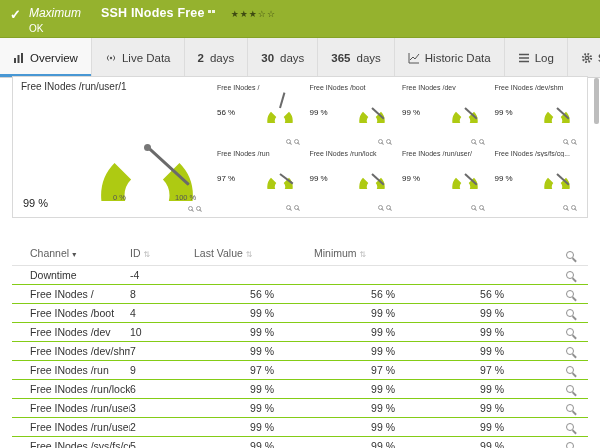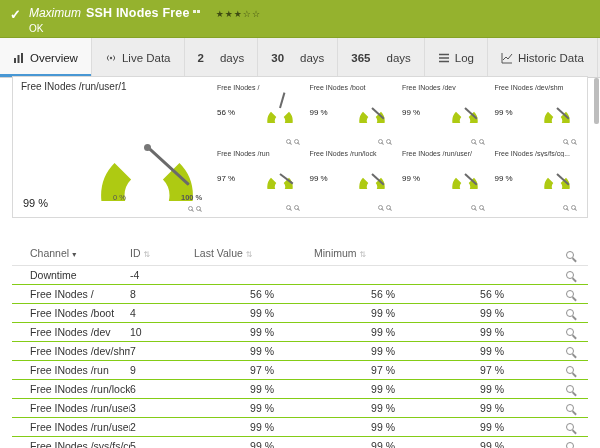--- a/index.html
+++ b/index.html
@@ -12,53 +12,53 @@
 
   
   .topbar {
     height:38px; background:var(--header-bg,#95b22e);
     border-bottom:1px solid var(--header-bg-dark,#85a226);
     display:flex; align-items:flex-start; padding:6px 10px 0; color:#fff;
   }
   .chk { font-size:13px; font-weight:bold; margin:1px 8px 0 0; }
   .titleline { display:flex; align-items:baseline; }
   .kind { font-style:italic; font-size:12px; margin-right:5px; font-weight:400; }
-  .sname { font-size:12.5px; font-weight:700; letter-spacing:.2px; }
+  .sname { font-size:12.5px; font-weight:700; letter-spacing:.2px;margin-left:15px; }
   .badge { margin-left:3px; display:inline-flex; gap:1px; position:relative; top:-4px; }
   .badge i { width:3px; height:3px; background:rgba(255,255,255,.85); display:inline-block; }
   .stars { margin-left:16px; font-size:9px; color:#3e4a12; letter-spacing:1px; cursor:pointer; }
   .status { font-size:10px; font-weight:400; margin-top:3px; }
 
   
   .tabs { height:40px; background:#ededed; border-bottom:1px solid #d2d2d2; display:flex; }
   .tab {
     display:flex; align-items:center; gap:5px; padding:0 13px;
     font-size:11.5px; color:#3d3d3d; border-right:1px solid #dcdcdc; cursor:pointer; white-space:nowrap;
   }
   .tab.active { background:#f8f8f8; box-shadow:inset 0 -3px 0 var(--tab-accent,#4897d4); color:#222; }
   .tab b { font-weight:700; }
-  .unit { margin-left:11px; }
+  .unit { margin-left:1px; }
   .ticon svg { display:block; }
 
   
   .panel {
     position:absolute; left:12px; right:12px; top:76px; height:142px;
     border:1px solid #d9d9d9; background:#fff;
   }
   .big-tile { position:absolute; left:8px; top:4px; width:188px; bottom:4px; cursor:pointer; }
   .bt-title { font-size:10px; color:#333; }
   .bgauge { position:absolute; left:72px; top:12px; width:108px; height:108px; }
   .arc { stroke:var(--gauge,#aeca12); fill:none; }
   .needle { position:absolute; left:50%; bottom:50%; transform-origin:50% 100%; background:#6a6a6a; }
   .needle.big { width:3px; margin-left:-1.5px; height:56px; border-radius:1px; }
   .needle.sm  { width:2px; margin-left:-1px; height:16px; }
   .hub { position:absolute; left:50%; top:50%; width:7px; height:7px; margin:-3.5px; background:#777; border-radius:50%; }
   .bt-value { position:absolute; left:2px; bottom:4px; font-size:11px; color:#222; }
   .scale { position:absolute; font-size:7.5px; color:#555; top:112px; }
-  .scale.min { left:92px; } .scale.max { left:160px;font-weight:bold; }
+  .scale.min { left:92px; } .scale.max { left:154px; }
 
   .small-grid {
     position:absolute; left:200px; top:4px; right:4px; bottom:4px;
     display:grid; grid-template-columns:repeat(4,1fr); grid-template-rows:1fr 1fr;
   }
   .stile { position:relative; padding:3px 4px; overflow:hidden; cursor:pointer; }
   .st-title { font-size:7px; color:#3a3a3a; white-space:nowrap; overflow:hidden; }
   .sgauge { position:absolute; right:11px; top:12px; width:30px; height:30px; }
   .st-value { position:absolute; left:4px; top:27px; font-size:8px; color:#222; }
   .minis { position:absolute; display:flex; gap:3px; }
@@ -135,34 +135,34 @@
     <b>30</b>
     <span class="unit">days</span>
   </div>
   <div class="tab">
     <b>365</b>
     <span class="unit">days</span>
   </div>
   <div class="tab">
     <span class="ticon">
       <svg width="12" height="12" viewBox="0 0 12 12">
-          <path d="M1 2.5h10M1 6h10M1 9.5h10" stroke="#555" stroke-width="1.4"></path>
-        </svg>
-    </span>
-    <span>Log</span>
-  </div>
-  <div class="tab">
-    <span class="ticon">
-      <svg width="12" height="12" viewBox="0 0 12 12">
           <path d="M1 11V1" stroke="#555"></path>
           <path d="M1 11h10" stroke="#555"></path>
           <path d="M2 8l3-3 2 2 4-5" stroke="#555" fill="none"></path>
         </svg>
     </span>
     <span>Historic Data</span>
+  </div>
+  <div class="tab">
+    <span class="ticon">
+      <svg width="12" height="12" viewBox="0 0 12 12">
+          <path d="M1 2.5h10M1 6h10M1 9.5h10" stroke="#555" stroke-width="1.4"></path>
+        </svg>
+    </span>
+    <span>Log</span>
   </div>
   <div class="tab">
     <span class="ticon">
       <svg width="12" height="12" viewBox="0 0 24 24">
           <circle cx="12" cy="12" r="8" fill="none" stroke="#555" stroke-width="4.5" stroke-dasharray="3.1 3.18"></circle>
           <circle cx="12" cy="12" r="4.6" fill="#555"></circle>
           <circle cx="12" cy="12" r="2" fill="#ededed"></circle>
         </svg>
     </span>
     <span>Settings</span>

